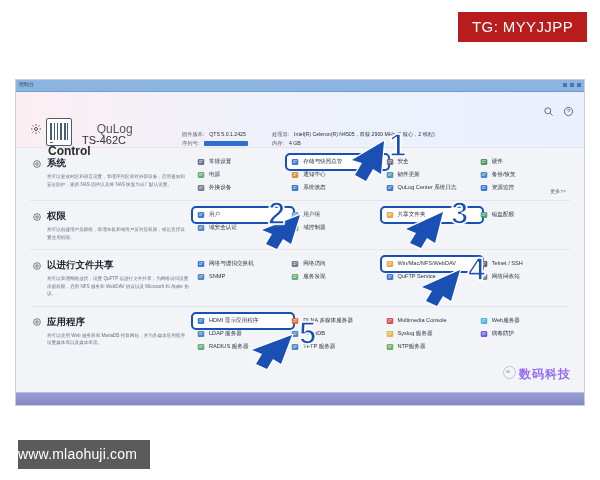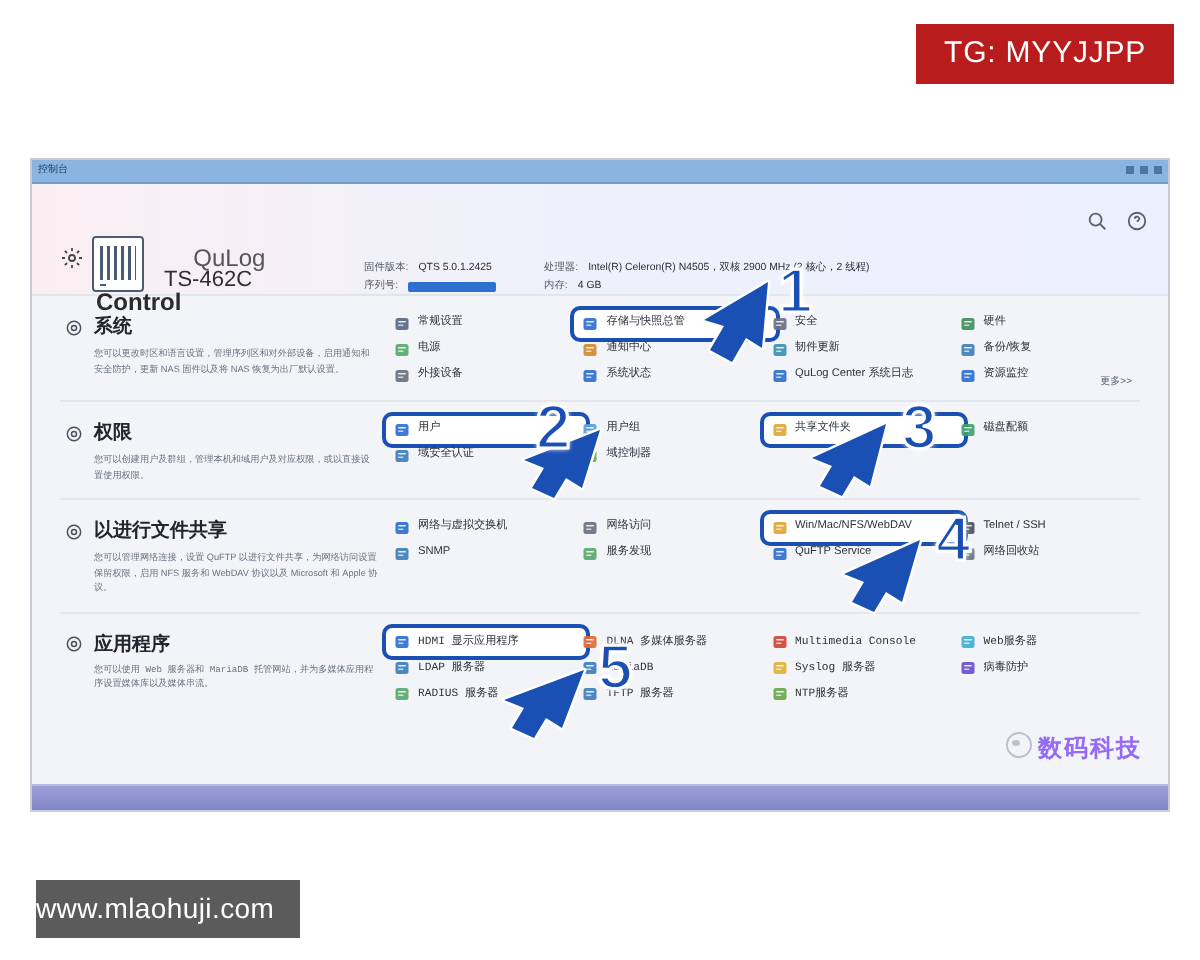--- a/index.html
+++ b/index.html
@@ -103,21 +103,21 @@
     background:#2f6fd0;border-radius:1px;vertical-align:middle;
   }
   
   .cp-body{padding:0 14px;background:#f2f4f8;}
   .section{
     display:flex;align-items:flex-start;
     padding:9px 0 8px 0;
     border-bottom:1px solid #e3e6ec;
     position:relative;
   }
-  .section:last-child{border-bottom:none;font-family:Liberation Mono, monospace;}
+  .section:last-child{border-bottom:none;}
   .sec-left{width:165px;flex:none;padding-left:2px;}
   .sec-title{
     display:flex;align-items:center;gap:5px;
     font-size:9.5px;font-weight:700;color:#22262e;margin-bottom:3px;
   }
   .sec-title .sico{width:10px;height:10px;display:block;color:#4a5160;}
   .sec-desc{
     font-size:4.6px;line-height:1.65;color:#6a7180;
     padding-left:15px;max-width:142px;
   }

